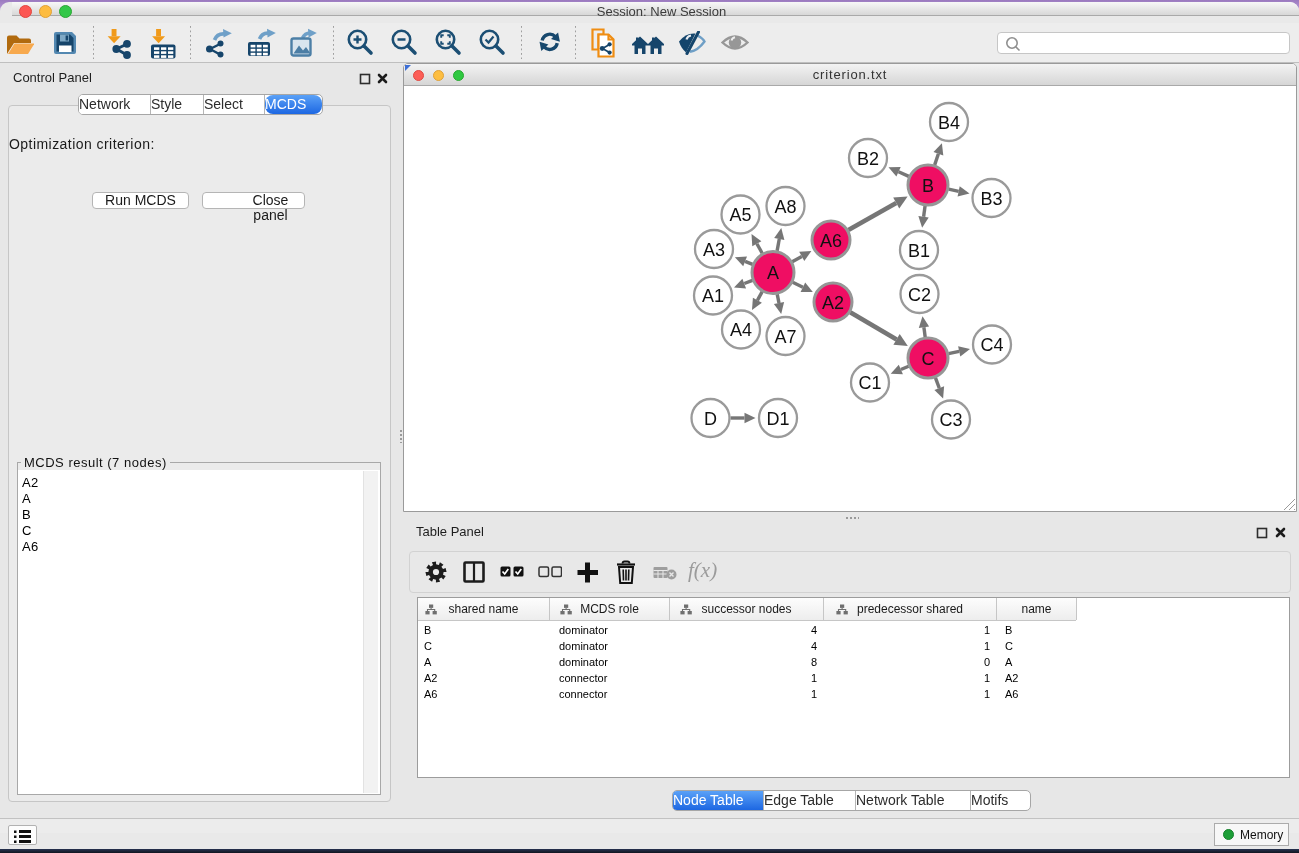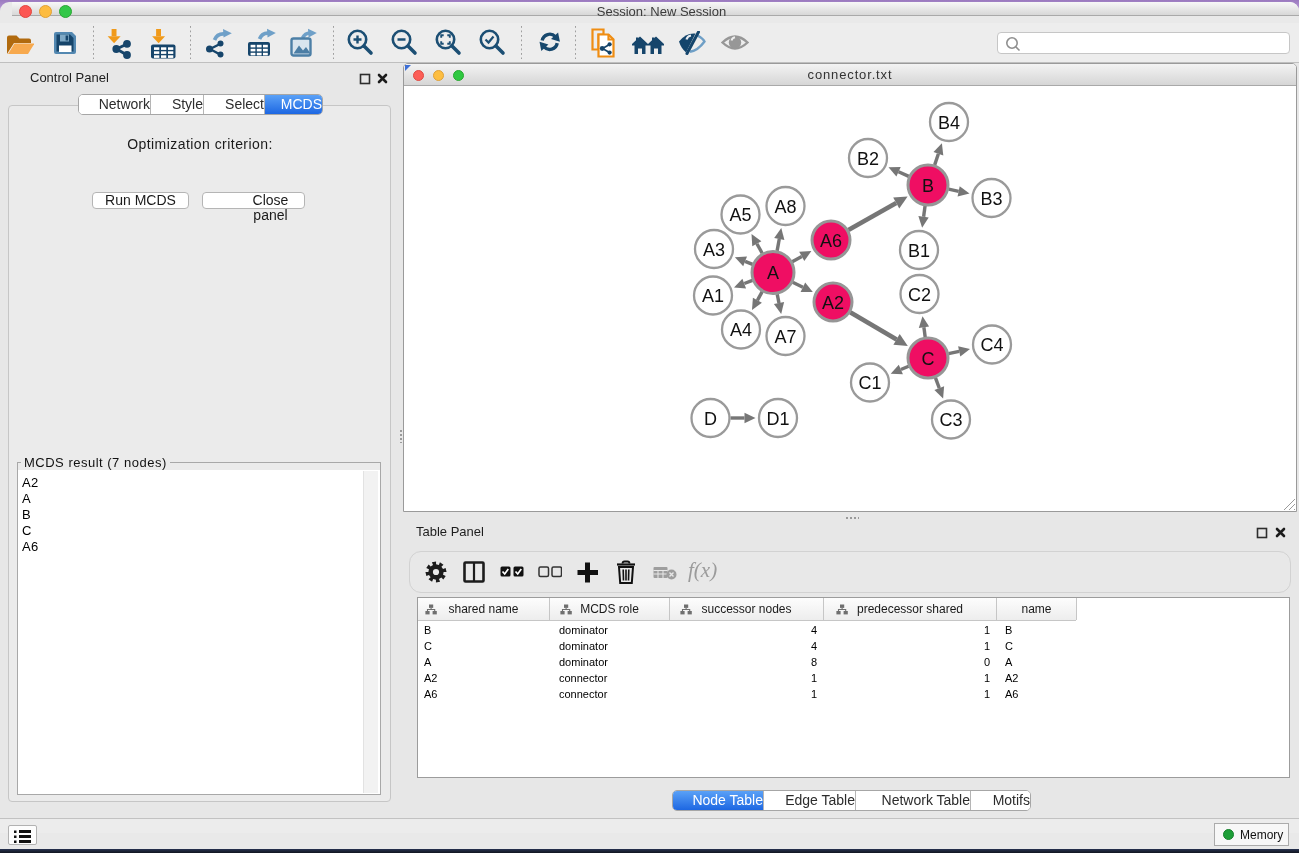--- a/index.html
+++ b/index.html
@@ -25,32 +25,32 @@
   background:#ededed; border-bottom:1px solid #bfbfbf; }
 .ti { position:absolute; }
 .tsep { position:absolute; top:3px; height:33px; width:1px;
   background-image:linear-gradient(#9f9f9f 34%, rgba(0,0,0,0) 0%);
   background-size:1px 4.5px; }
 .search { position:absolute; left:997px; top:9px; width:293px; height:22px;
   background:#fff; border:1px solid #c6c6c6; border-radius:4px; }
 
 .content { position:absolute; left:0; top:61px; width:1299px; height:755px; background:#e7e7e7; }
 
-.cp-title { position:absolute; left:13px; top:68px; font-size:13px; color:#1e1e1e;margin-left:17px; }
+.cp-title { position:absolute; left:13px; top:68px; font-size:13px; color:#1e1e1e; }
 .panel-inner { position:absolute; left:8px; top:103px; width:383px; height:697px;
   background:#ebebeb; border:1px solid #c6c6c6; border-radius:4px; }
 .tabbar { position:absolute; display:flex; height:21px; border:1px solid #a6a6a6;
   border-radius:5px; background:#fff; overflow:hidden; }
-.tabbar .tab { font-size:14px; color:#2c2c2c; text-align:right; line-height:19px;
+.tabbar .tab { font-size:14px; color:#2c2c2c; text-align:left; line-height:19px;
   border-right:1px solid #b5b5b5; background:#fff; }
-.tabbar .tab:last-child { border-right:none; }
+.tabbar .tab:last-child { border-right:none;border-radius:8px; }
 .tabbar .tab.sel { background:linear-gradient(#5aa1f7, #1d67e2); color:#fff; }
 .cp-tabs { left:78px; top:92px; }
 .cp-tabs .t1{width:72px;} .cp-tabs .t2{width:53px;} .cp-tabs .t3{width:61px;} .cp-tabs .t4{width:57px;}
-.opt-label { position:absolute; left:9px; top:134px; width:382px; text-align:center;
+.opt-label { position:absolute; left:9px; top:134px; width:382px; text-align:left;
   font-size:14px; letter-spacing:0.45px; color:#1b1b1b; }
 .dropdown { position:absolute; left:43px; top:155px; width:311px; height:22px;
   background:#fff; border:1px solid #b1b1b1; border-radius:5px; }
 .dropdown .txt { position:absolute; left:13px; top:0; line-height:20px; font-size:14px; color:#111; }
 .dropdown .step { position:absolute; right:-1px; top:-1px; width:16px; height:22px;
   background:linear-gradient(#60a5f8, #1c65e2); border-radius:0 5px 5px 0; }
 .btn { position:absolute; height:17px; background:#fff; border:1px solid #b5b5b5;
   border-radius:4px; font-size:14px; color:#1b1b1b; text-align:center; line-height:15px; }
 
 .groupbox { position:absolute; left:17px; top:460px; width:364px; height:333px;
@@ -69,21 +69,21 @@
   border-radius:4px 4px 0 0; }
 .netwin .wt-text { position:absolute; width:100%; text-align:center; font-size:13px;
   letter-spacing:0.85px; line-height:22px; color:#333; }
 .wl { position:absolute; top:6px; width:11px; height:11px; border-radius:50%; }
 .wl.r { left:9px;  background:#fc5e57; border:1px solid #e14942; }
 .wl.y { left:29px; background:#fdbe41; border:1px solid #e0a137; }
 .wl.g { left:49px; background:#2fc840; border:1px solid #27a930; }
 
 .tp-title { position:absolute; left:416px; top:522px; font-size:13px; color:#1e1e1e; }
 .tp-toolbar { position:absolute; left:409px; top:549px; width:882px; height:42px;
-  background:#e8e8e8; border:1px solid #d2d2d2; border-radius:12px; }
+  background:#e8e8e8; border:1px solid #d2d2d2; border-radius:4px; }
 .tablebox { position:absolute; left:417px; top:595px; width:873px; height:181px;
   background:#fff; border:1px solid #9c9c9c; }
 .th-cell { position:absolute; top:0; height:22px; background:linear-gradient(#fdfdfd,#ededed);
   border-right:1px solid #c6c6c6; }
 .th-lab { position:absolute; top:0; width:100%; text-align:center; font-size:12px;
   line-height:22px; color:#1a1a1a; }
 .th-bot { position:absolute; left:0; top:22px; width:658px; height:1px; background:#c6c6c6; }
 .tcell { position:absolute; font-size:11px; color:#000; height:16px; line-height:16px; }
 .tnum { text-align:right; }
 .tp-tabs { left:672px; top:788px; }
@@ -294,21 +294,21 @@
     <div class="list">A2<br>A<br>B<br>C<br>A6</div>
     <div class="sb"></div>
     <div class="label">MCDS result (7 nodes)</div>
   </div>
 
   <div class="netwin">
     <div class="wtitle">
       <div class="wl r"></div>
         <div class="wl y"></div>
         <div class="wl g"></div>
-      <div class="wt-text">connector.txt</div>
+      <div class="wt-text">criterion.txt</div>
     </div>
     <svg class="wicon" style="left:0px;top:0px" width="10" height="10">
       <path d="M0 0 L9 0 L0 9 Z" fill="#3968c9" opacity="0.0"></path>
       <path d="M1 1 L7 1 L1 7 Z" fill="#3d6fd6"></path>
     </svg>
     <div id="graph" style="position:absolute;left:1px;top:23px;">
         <svg width="892" height="425" style="display:block">
 <g stroke="#767676" fill="#767676">
 <line x1="347.5" y1="193.4" x2="339.3" y2="196.5" stroke-width="3.4"></line>
 <polygon points="329.0,200.4 337.4,191.7 341.1,201.4" stroke="none"></polygon>

